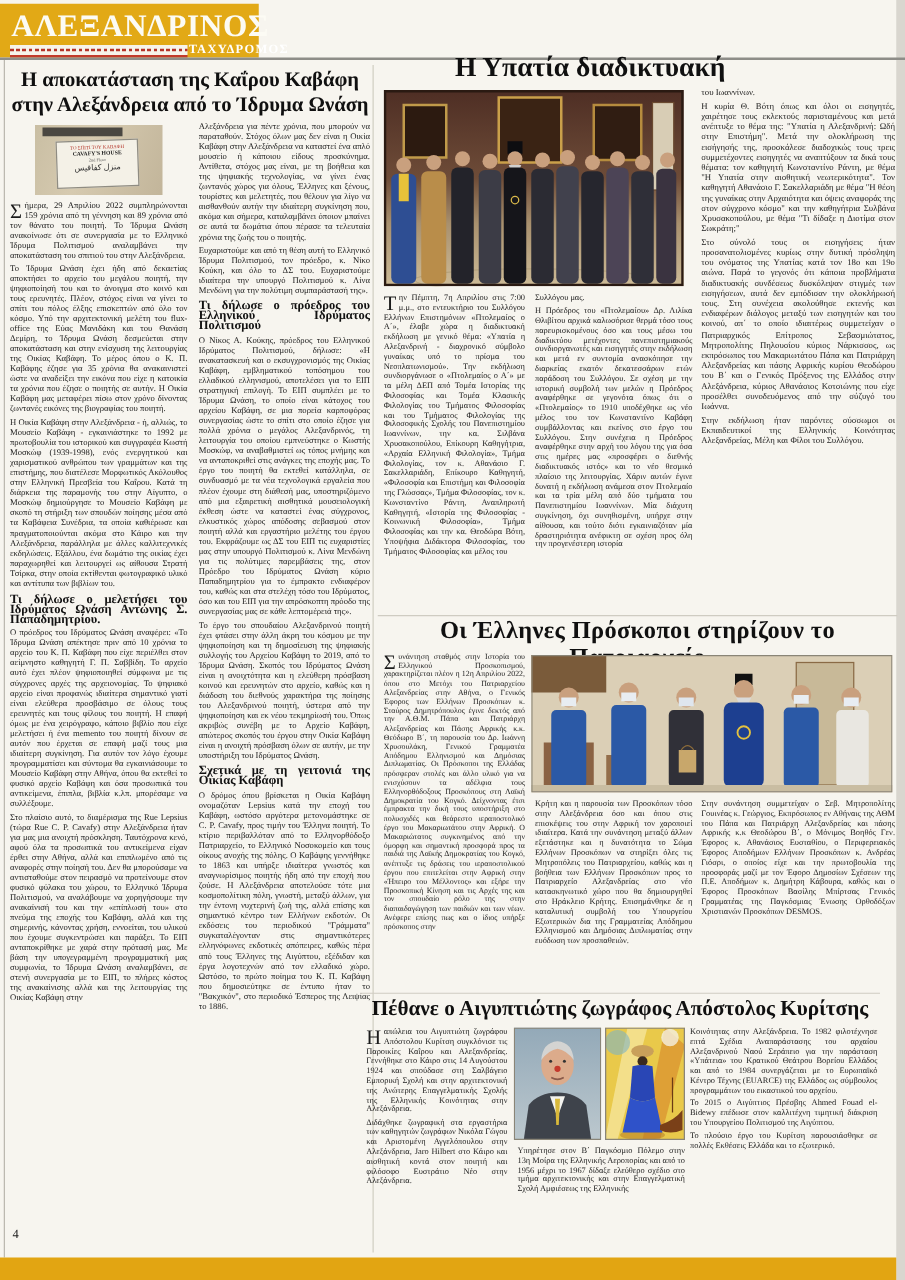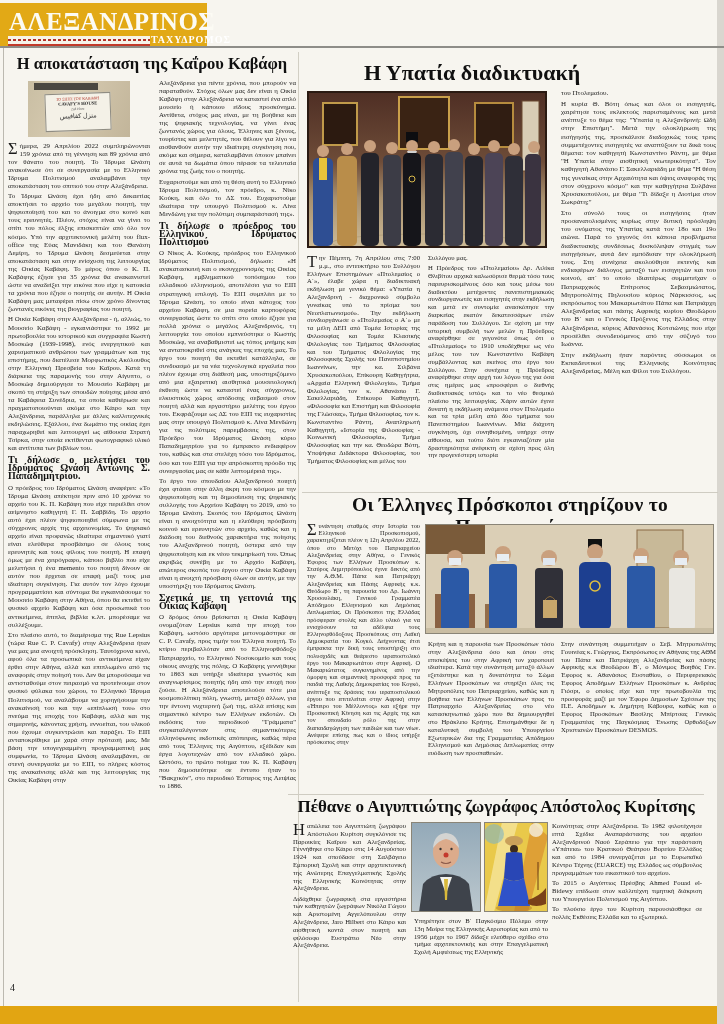--- a/index.html
+++ b/index.html
@@ -38,21 +38,21 @@
       background:linear-gradient(110deg,#c9bea3,#d6cab0 40%,#c2b59a);overflow:hidden;}
   .plaque-shadow{position:absolute;left:6px;top:2px;width:64px;height:7px;background:#4a4741;}
   .plaque{position:absolute;left:17px;top:12px;width:66px;height:38px;background:#f4f1e7;border:1px solid #8f8c82;
       transform:rotate(-2deg);text-align:center;padding-top:2px;box-sizing:border-box;}
   .pl-red{font-size:4px;color:#b33327;line-height:5px;}
   .pl-en{font-size:4.6px;font-weight:bold;color:#222;line-height:6px;}
   .pl-fl{font-size:3.5px;color:#555;line-height:4px;}
   .pl-ar{font-size:6.5px;color:#333;line-height:9px;}
 
   
-  .art-ypatia{position:absolute;left:302px;top:63px;width:416px;height:512px;overflow:hidden;}
+  .art-ypatia{position:absolute;left:302px;top:44px;width:416px;height:512px;overflow:hidden;}
   .hl-ypatia{position:absolute;left:62px;top:-3px;margin:0;font-size:22px;line-height:26px;}
   .yp-photo{position:absolute;left:5px;top:28px;width:240px;height:157px;}
   .yp-col1{position:absolute;left:5px;top:191px;width:113px;height:320px;font-size:6.7px;line-height:7.8px;overflow:hidden;}
   .yp-col2{position:absolute;left:126px;top:191px;width:126px;height:320px;font-size:6.7px;line-height:7.8px;overflow:hidden;}
   .yp-col3{position:absolute;left:259px;top:26px;width:155px;height:486px;font-size:7px;line-height:8.2px;overflow:hidden;}
 
   .art-scouts{position:absolute;left:302px;top:492px;width:416px;height:300px;overflow:hidden;}
   .rule-thin{position:absolute;left:0;top:0;width:416px;height:1px;background:#cfccc2;}
   .hl-scouts{margin:2px 0 0;text-align:center;font-size:19.5px;line-height:22px;letter-spacing:.3px;}
   .sc-col1{position:absolute;left:5px;top:30px;width:113px;height:268px;font-size:6.3px;line-height:7.2px;overflow:hidden;}
@@ -86,20 +86,21 @@
     <div class="mh-redline"></div>
     <div class="mh-sub">ΤΑΧΥΔΡΟΜΟΣ</div>
   </header>
   <div class="rule-top"></div>
   <div class="border-left"></div>
   <div class="vsep"></div>
 
   <section class="art-kavafis">
     <h1 class="hl-kavafis">
       <span>Η αποκατάσταση της Καΐρου Καβάφη</span>
+      <span>στην Αλεξάνδρεια από το Ίδρυμα Ωνάση</span>
     </h1>
     <div class="kv-cols">
       <div class="kv-col1 col">
         <div class="plaque-photo">
           <div class="plaque-shadow"></div>
           <div class="plaque">
             <div class="pl-red">ΤΟ ΣΠΙΤΙ ΤΟΥ ΚΑΒΑΦΗ</div>
             <div class="pl-en">CAVAFY'S HOUSE</div>
             <div class="pl-fl">2nd Floor</div>
             <div class="pl-ar">منزل كفافيس</div>
@@ -180,21 +181,21 @@
     </div>
 
     <div class="yp-col1 col">
       <p><span class="dc">Τ</span><span>ην Πέμπτη, 7η Απριλίου στις 7:00 μ.μ., στο εντευκτήριο του Συλλόγου Ελλήνων Επιστημόνων «Πτολεμαίος ο Α΄», έλαβε χώρα η διαδικτυακή εκδήλωση με γενικό θέμα: «Υπατία η Αλεξανδρινή - διαχρονικό σύμβολο γυναίκας υπό το πρίσμα του Νεοπλατωνισμού». Την εκδήλωση συνδιοργάνωσε ο «Πτολεμαίος ο Α΄» με τα μέλη ΔΕΠ από Τομέα Ιστορίας της Φιλοσοφίας και Τομέα Κλασικής Φιλολογίας του Τμήματος Φιλοσοφίας και του Τμήματος Φιλολογίας της Φιλοσοφικής Σχολής του Πανεπιστημίου Ιωαννίνων, την κα. Σιλβάνα Χρυσακοπούλου, Επίκουρη Καθηγήτρια, «Αρχαία Ελληνική Φιλολογία», Τμήμα Φιλολογίας, τον κ. Αθανάσιο Γ. Σακελλαριάδη, Επίκουρο Καθηγητή, «Φιλοσοφία και Επιστήμη και Φιλοσοφία της Γλώσσας», Τμήμα Φιλοσοφίας, τον κ. Κωνσταντίνο Ράντη, Αναπληρωτή Καθηγητή, «Ιστορία της Φιλοσοφίας - Κοινωνική Φιλοσοφία», Τμήμα Φιλοσοφίας και την κα. Θεοδώρα Βότη, Υποψήφια Διδάκτορα Φιλοσοφίας, του Τμήματος Φιλοσοφίας και μέλος του</span></p>
     </div>
     <div class="yp-col2 col">
       <p>Συλλόγου μας.</p>
       <p>Η Πρόεδρος του «Πτολεμαίου» Δρ. Λιλίκα Θλιβίτου αρχικά καλωσόρισε θερμά τόσο τους παρευρισκομένους όσο και τους μέσω του διαδικτύου μετέχοντες πανεπιστημιακούς συνδιοργανωτές και εισηγητές στην εκδήλωση και μετά εν συντομία ανασκόπησε την διαρκείας εκατόν δεκατεσσάρων ετών παράδοση του Συλλόγου. Σε σχέση με την ιστορική συμβολή των μελών η Πρόεδρος αναφέρθηκε σε γεγονότα όπως ότι ο «Πτολεμαίος» το 1910 υποδέχθηκε ως νέο μέλος του τον Κωνσταντίνο Καβάφη συμβάλλοντας και εκείνος στο έργο του Συλλόγου. Στην συνέχεια η Πρόεδρος αναφέρθηκε στην αρχή του λόγου της για όσα στις ημέρες μας «προσφέρει ο διεθνής διαδικτυακός ιστός» και το νέο θεσμικό πλαίσιο της λειτουργίας. Χάριν αυτών έγινε δυνατή η εκδήλωση ανάμεσα στον Πτολεμαίο και τα τρία μέλη από δύο τμήματα του Πανεπιστημίου Ιωαννίνων. Μία διάχυτη συγκίνηση, όχι συνηθισμένη, υπήρχε στην αίθουσα, και τούτο διότι εγκαινιαζόταν μία δραστηριότητα ανέφικτη σε σχέση προς όλη την προγενέστερη ιστορία</p>
     </div>
     <div class="yp-col3 col">
-      <p>του Πτολεμαίου.</p>
+      <p>του Ιωαννίνων.</p>
       <p>Η κυρία Θ. Βότη όπως και όλοι οι εισηγητές, χαιρέτησε τους εκλεκτούς παρισταμένους και μετά ανέπτυξε το θέμα της: "Υπατία η Αλεξανδρινή: Ωδή στην Επιστήμη". Μετά την ολοκλήρωση της εισήγησής της, προσκάλεσε διαδοχικώς τους τρεις συμμετέχοντες εισηγητές να αναπτύξουν τα δικά τους θέματα: τον καθηγητή Κωνσταντίνο Ράντη, με θέμα "Η Υπατία στην αισθητική νεωτερικότητα". Τον καθηγητή Αθανάσιο Γ. Σακελλαριάδη με θέμα "Η θέση της γυναίκας στην Αρχαιότητα και όψεις αναφοράς της στον σύγχρονο κόσμο" και την καθηγήτρια Συλβάνα Χρυσακοπούλου, με θέμα "Τι δίδαξε η Διοτίμα στον Σωκράτη;"</p>
       <p>Στο σύνολό τους οι εισηγήσεις ήταν προσανατολισμένες κυρίως στην δυτική πρόσληψη του ονόματος της Υπατίας κατά τον 18ο και 19ο αιώνα. Παρά το γεγονός ότι κάποια προβλήματα διαδικτυακής συνδέσεως δυσκόλεψαν στιγμές των εισηγήσεων, αυτά δεν εμπόδισαν την ολοκλήρωσή τους. Στη συνέχεια ακολούθησε εκτενής και ενδιαφέρων διάλογος μεταξύ των εισηγητών και του κοινού, απ΄ το οποίο ιδιαιτέρως συμμετείχαν ο Πατριαρχικός Επίτροπος Σεβασμιώτατος, Μητροπολίτης Πηλουσίου κύριος Νάρκισσος, ως εκπρόσωπος του Μακαριωτάτου Πάπα και Πατριάρχη Αλεξανδρείας και πάσης Αφρικής κυρίου Θεοδώρου του Β΄ και ο Γενικός Πρόξενος της Ελλάδος στην Αλεξάνδρεια, κύριος Αθανάσιος Κοτσιώνης που είχε προσέλθει συνοδευόμενος από την σύζυγό του Ιωάννα.</p>
       <p>Στην εκδήλωση ήταν παρόντες σύσσωμοι οι Εκπαιδευτικοί της Ελληνικής Κοινότητας Αλεξανδρείας, Μέλη και Φίλοι του Συλλόγου.</p>
     </div>
   </section>
 
   <section class="art-scouts">
     <div class="rule-thin"></div>
     <h2 class="hl-scouts">Οι Έλληνες Πρόσκοποι στηρίζουν το Πατριαρχείο</h2>
 

